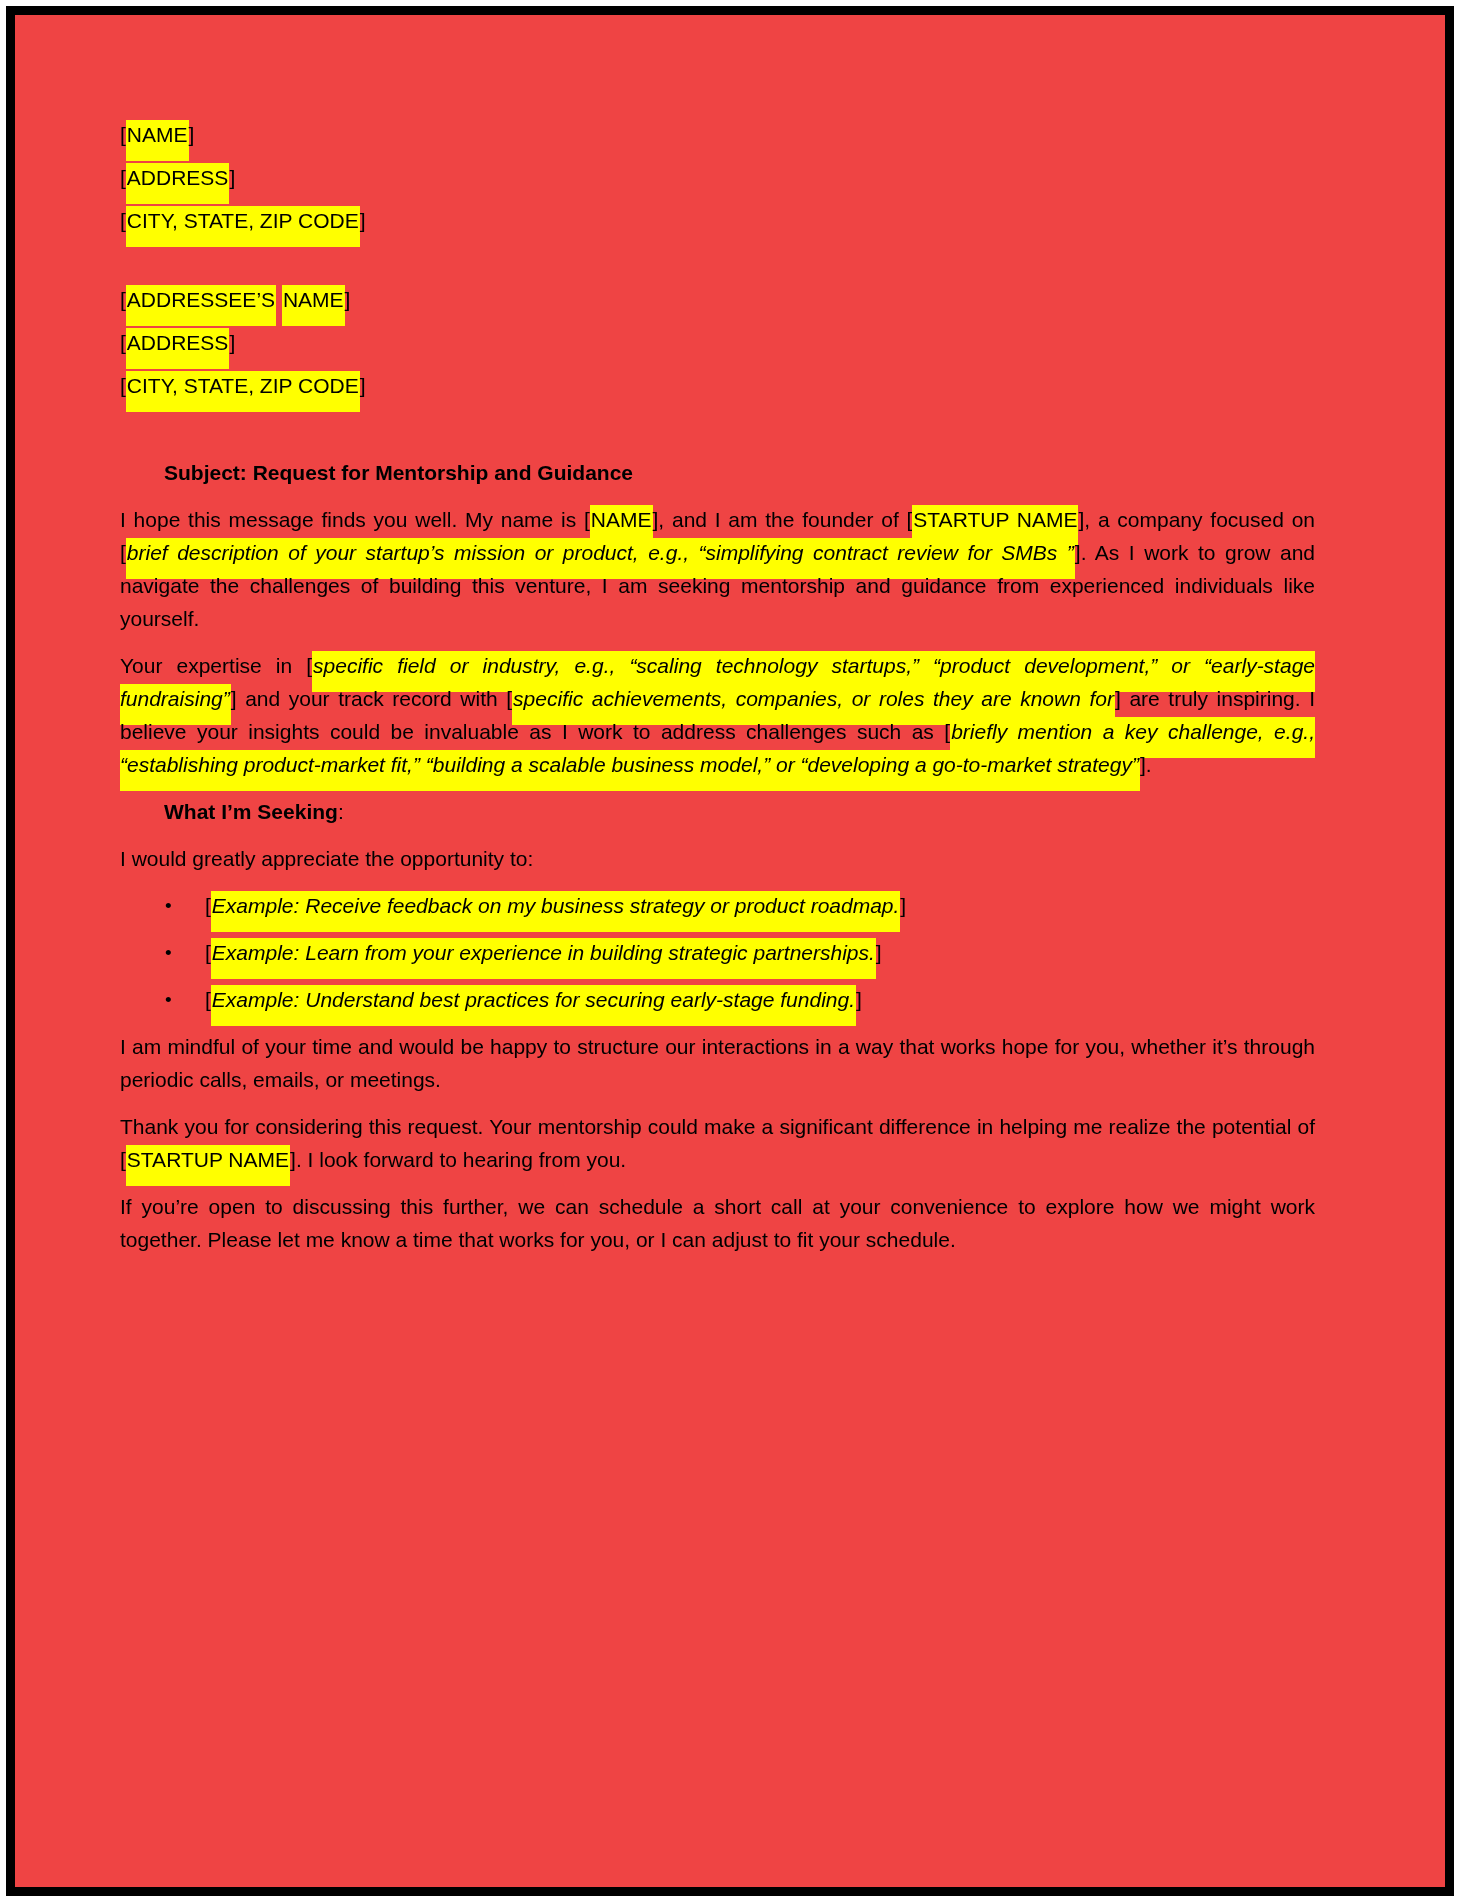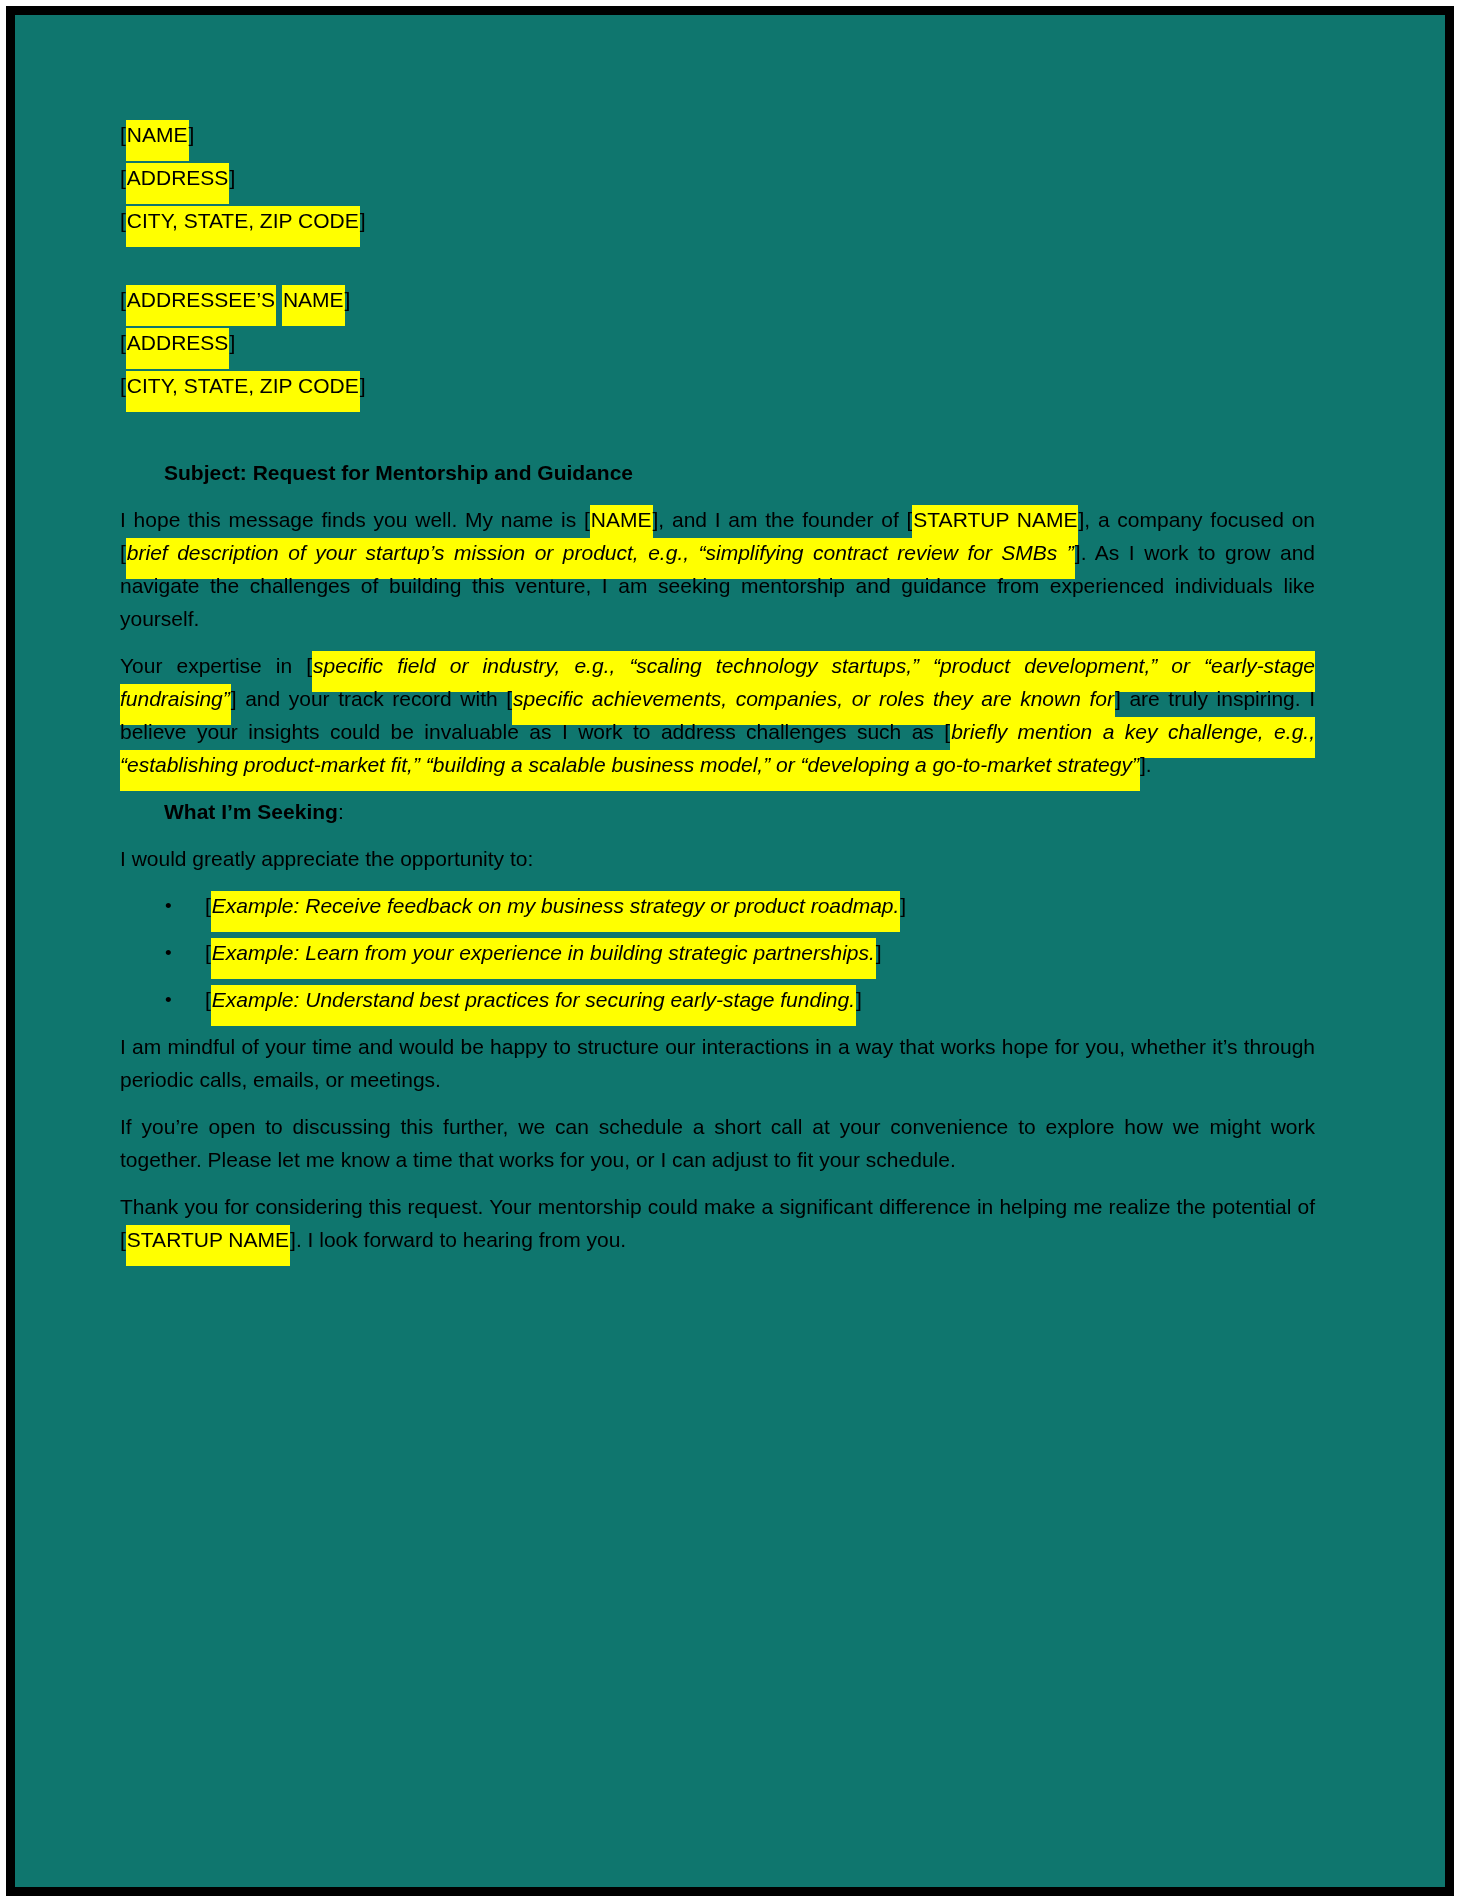--- a/index.html
+++ b/index.html
@@ -14,21 +14,21 @@
     font-family: "Liberation Sans", sans-serif;
     color: #000000;
   }
   .page-frame {
     position: absolute;
     left: 6px;
     top: 6px;
     right: 6px;
     bottom: 8px;
     border: 9px solid #000000;
-    background: #0f766e;
+    background: #ef4444;
     box-sizing: border-box;
     overflow: hidden;
   }
   .content {
     padding: 103px 130px 40px 105px;
     font-size: 21px;
     line-height: 33px;
   }
   p { margin: 0; }
   .para {
@@ -87,16 +87,16 @@
       </div>
       <div class="bullet">
         <span class="marker">•</span>
         <span class="btext"><span>[</span><span class="hl it">Example: Learn from your experience in building strategic partnerships.</span><span>]</span></span>
       </div>
       <div class="bullet">
         <span class="marker">•</span>
         <span class="btext"><span>[</span><span class="hl it">Example: Understand best practices for securing early-stage funding.</span><span>]</span></span>
       </div>
       <p class="para"><span>I am mindful of your time and would be happy to structure our interactions in a way that works hope for you, whether it’s through periodic calls, emails, or meetings.</span></p>
+      <p class="para"><span>Thank you for considering this request. Your mentorship could make a significant difference in helping me realize the potential of [</span><span class="hl">STARTUP NAME</span><span>]. I look forward to hearing from you.</span></p>
       <p class="para"><span>If you’re open to discussing this further, we can schedule a short call at your convenience to explore how we might work together. Please let me know a time that works for you, or I can adjust to fit your schedule.</span></p>
-      <p class="para"><span>Thank you for considering this request. Your mentorship could make a significant difference in helping me realize the potential of [</span><span class="hl">STARTUP NAME</span><span>]. I look forward to hearing from you.</span></p>
     </div>
 </div>
 
 </body></html>

